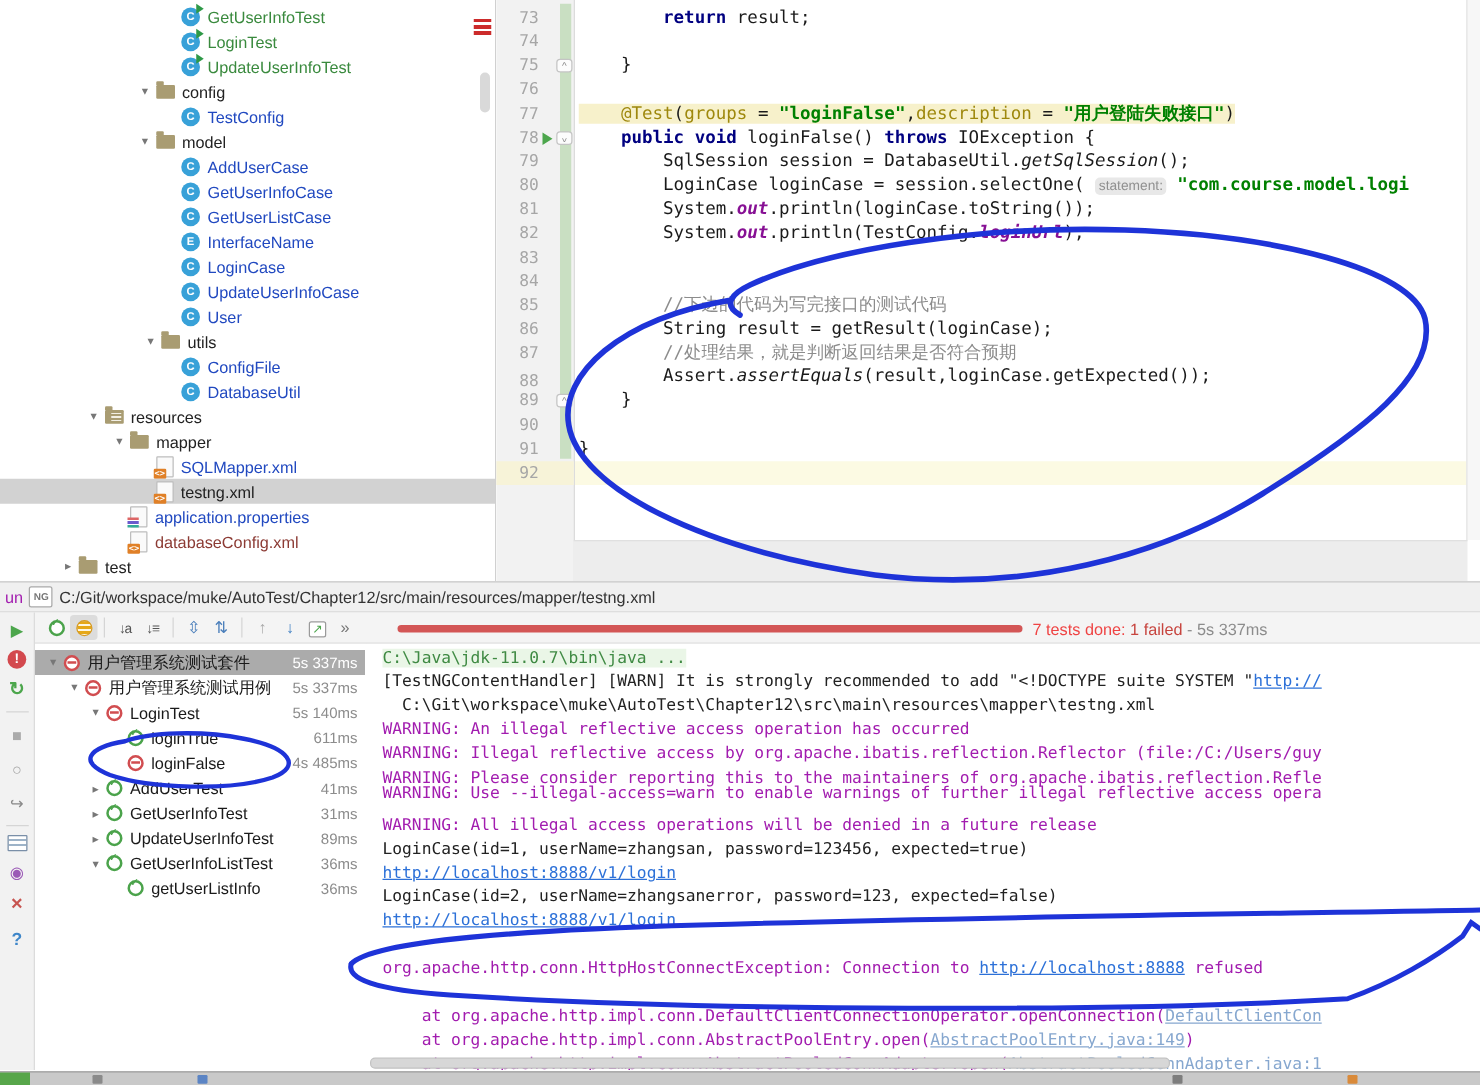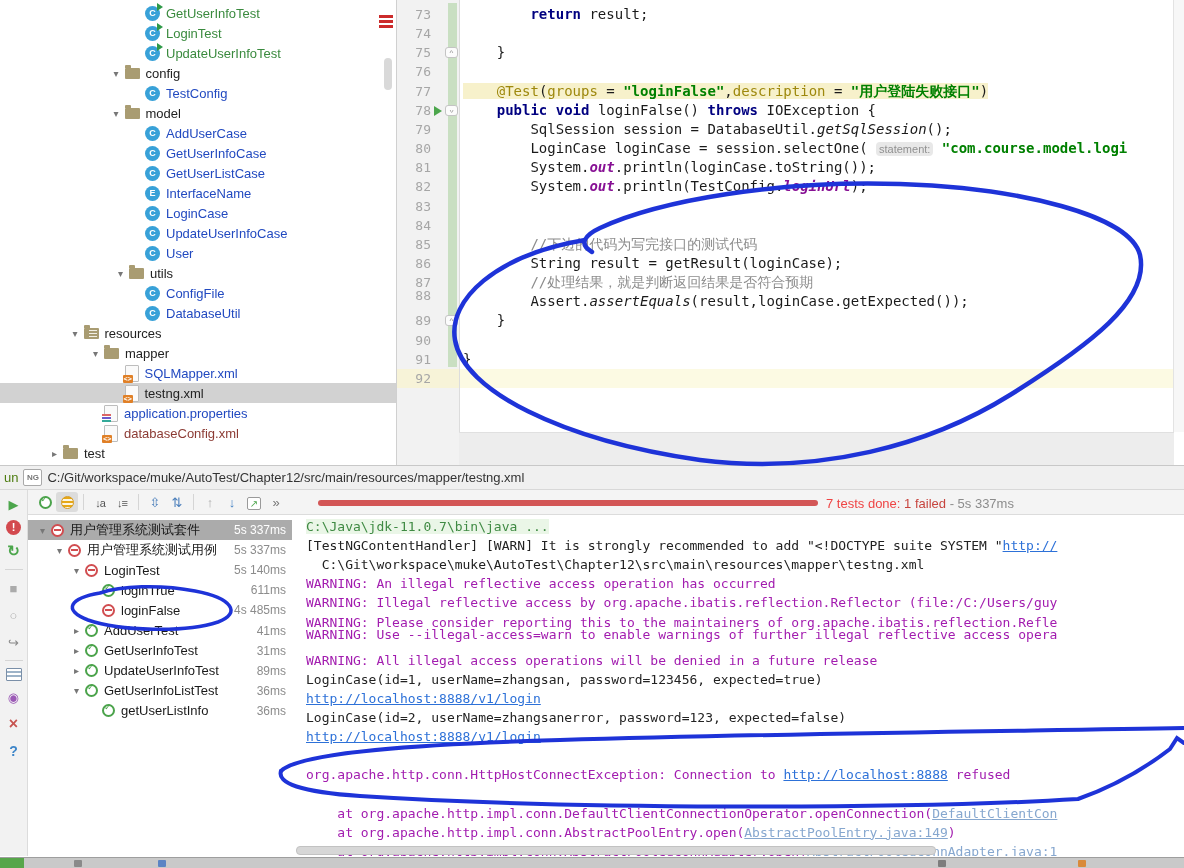--- a/index.html
+++ b/index.html
@@ -57,21 +57,21 @@
   .seg-ann{color:#9e880d;}
   .seg-cmt{color:#8c8c8c;}
   .seg-fld{color:#871094;font-style:italic;font-weight:bold;}
   .seg-sm{font-style:italic;}
   .seg-hint{background:#e8e8e8;color:#909090;border-radius:4px;font:11px "Liberation Sans",sans-serif;padding:1px 3px;}
   #hscroll{position:absolute;left:62px;right:10px;top:432px;height:33px;background:#ededed;border-top:1px solid #e0e0e0;}
   #vscroll{position:absolute;right:0;top:0;width:10px;height:432px;background:#f7f7f7;border-left:1px solid #e3e3e3;}
   
   #crumb-bar{position:absolute;left:0;top:465px;width:1184px;height:25px;background:#f0f0f0;
              border-top:1px solid #c8c8c8;border-bottom:1px solid #d8d8d8;display:flex;align-items:center;box-sizing:border-box;}
-  #crumb-tab{font-size:13px;color:#4d7c0f;margin-left:4px;}
+  #crumb-tab{font-size:13px;color:#a21caf;margin-left:4px;}
   #ng-badge{margin:0 5px;width:17px;height:15px;border:1px solid #a9a9a9;background:#fff;color:#777;
             font:bold 8px/15px "Liberation Sans",sans-serif;text-align:center;border-radius:2px;}
   #crumb-path{font-size:13px;color:#333;}
   
   #run-toolbar{position:absolute;left:28px;top:490px;width:1156px;height:25px;background:#f4f4f4;
                border-bottom:1px solid #dcdcdc;display:flex;align-items:center;box-sizing:border-box;padding-left:6px;}
   .tbtn{width:22px;height:20px;display:inline-flex;align-items:center;justify-content:center;flex:none;}
   .tb-sep{width:1px;height:16px;background:#d5d5d5;margin:0 5px;flex:none;}
   .ti-show-passed{width:13px;height:13px;border:2px solid #4ba34b;border-radius:50%;box-sizing:border-box;position:relative;background:#fff;}
   .ti-show-passed::after{content:"✓";position:absolute;top:-4px;left:0px;font:bold 9px "DejaVu Sans",sans-serif;color:#4ba34b;}
@@ -308,21 +308,21 @@
         </div>
         <div class="gut-row" style="top: 234.8px;">
           <span class="gut-num">85</span>
         </div>
         <div class="gut-row" style="top: 253.95px;">
           <span class="gut-num">86</span>
         </div>
         <div class="gut-row" style="top: 273.1px;">
           <span class="gut-num">87</span>
         </div>
-        <div class="gut-row" style="top: 286px;">
+        <div class="gut-row" style="top: 296px;">
           <span class="gut-num">88</span>
         </div>
         <div class="gut-row" style="top: 311.4px;">
           <span class="gut-num">89</span>
           <span class="fold up"></span>
         </div>
         <div class="gut-row" style="top: 330.55px;">
           <span class="gut-num">90</span>
         </div>
         <div class="gut-row" style="top: 349.7px;">

